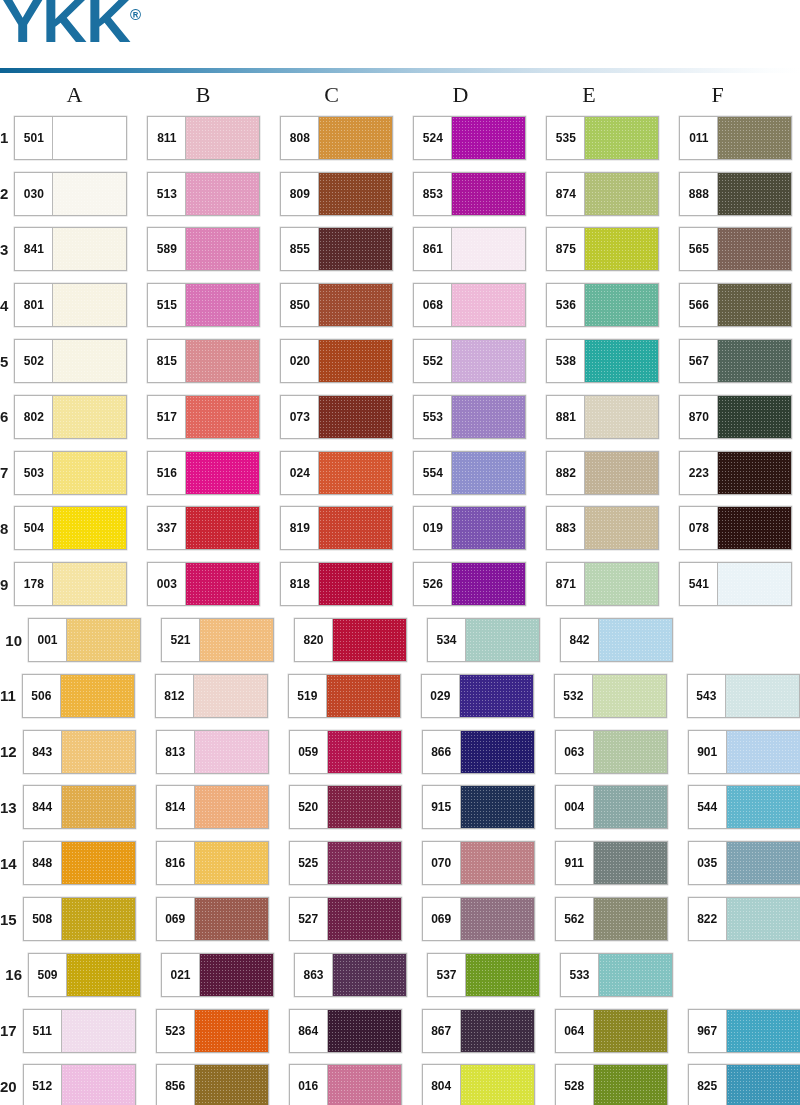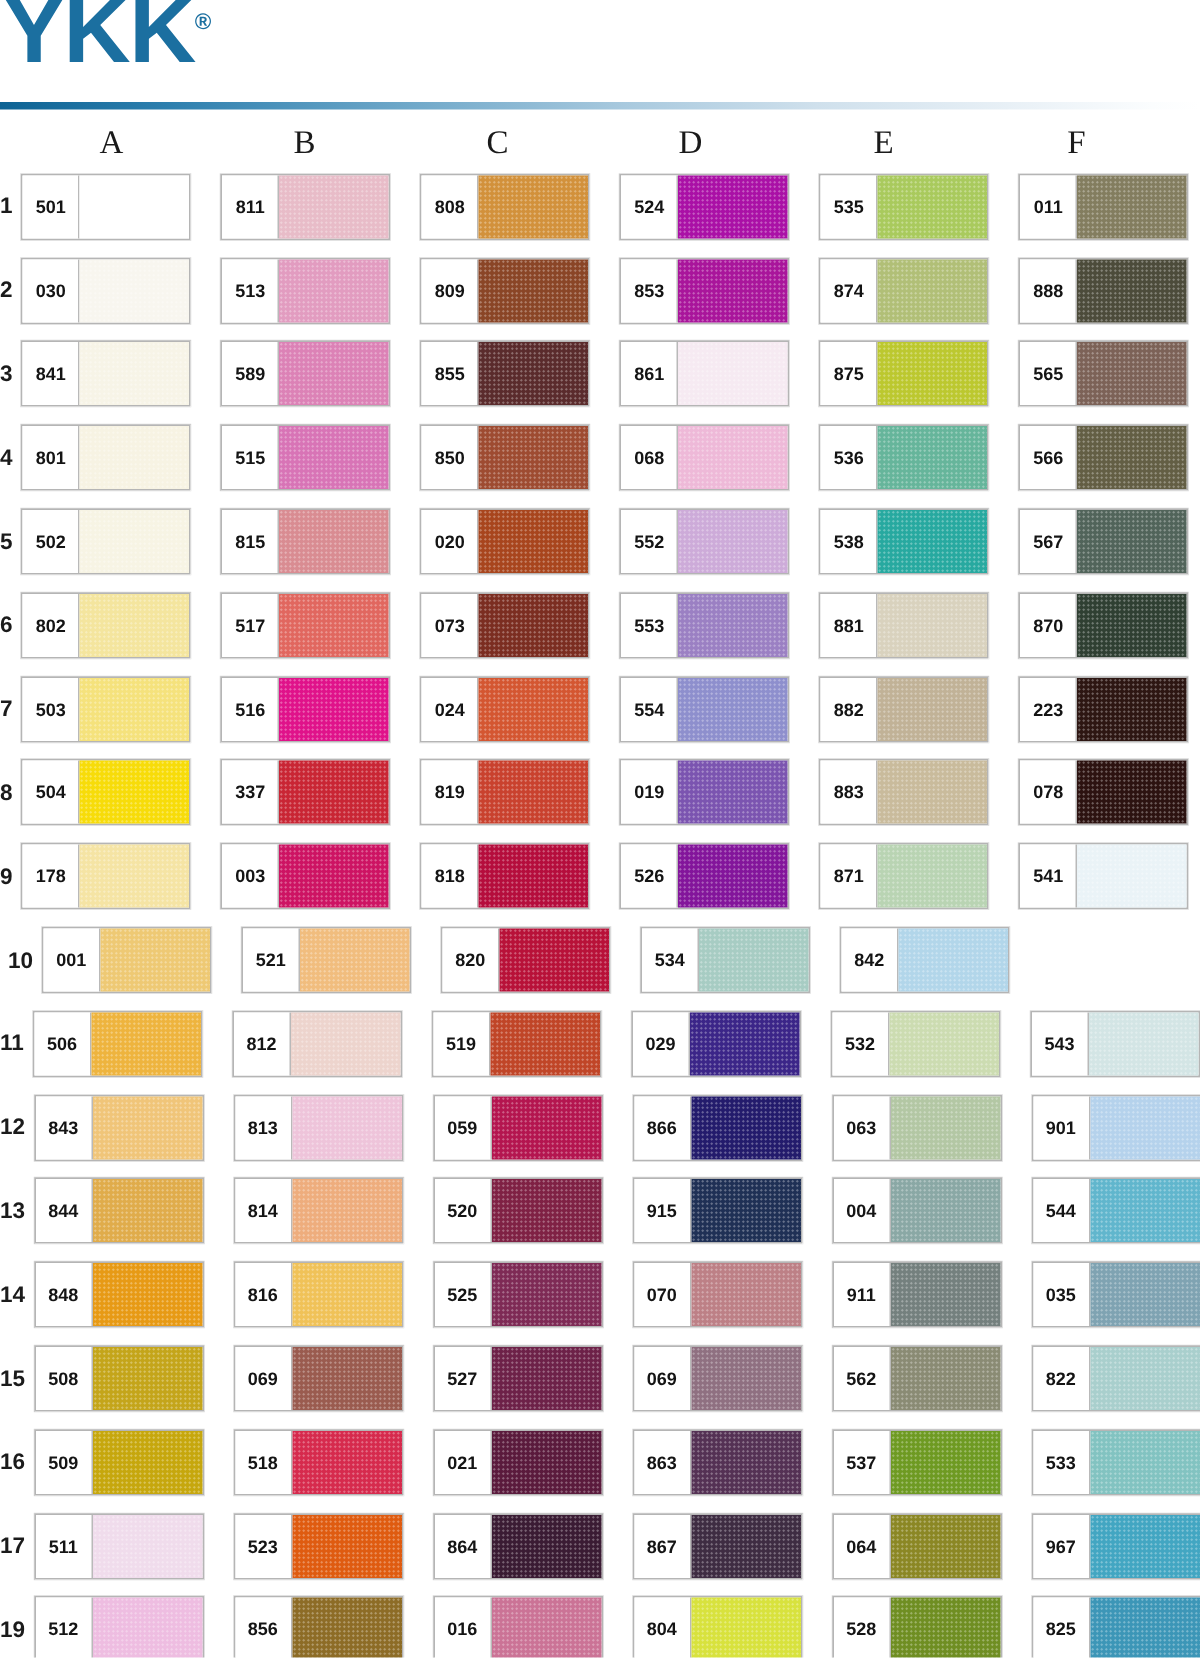--- a/index.html
+++ b/index.html
@@ -768,26 +768,20 @@
         <div class="row-num">16</div>
         <div class="cells">
           <div class="cell">
             <div class="swatch-box">
               <div class="code">509</div>
               <div class="swatch" style="background-color: rgb(198, 167, 13);"></div>
             </div>
           </div>
           <div class="cell">
             <div class="swatch-box">
-              <div class="code">518</div>
-              <div class="swatch" style="background-color: rgb(214, 42, 77);"></div>
-            </div>
-          </div>
-          <div class="cell">
-            <div class="swatch-box">
               <div class="code">021</div>
               <div class="swatch" style="background-color: rgb(90, 26, 60);"></div>
             </div>
           </div>
           <div class="cell">
             <div class="swatch-box">
               <div class="code">863</div>
               <div class="swatch" style="background-color: rgb(84, 49, 84);"></div>
             </div>
           </div>
@@ -840,21 +834,21 @@
           </div>
           <div class="cell">
             <div class="swatch-box">
               <div class="code">967</div>
               <div class="swatch" style="background-color: rgb(66, 166, 194);"></div>
             </div>
           </div>
         </div>
       </div>
       <div class="grid-row">
-        <div class="row-num">19</div>
+        <div class="row-num">20</div>
         <div class="cells">
           <div class="cell">
             <div class="swatch-box">
               <div class="code">512</div>
               <div class="swatch" style="background-color: rgb(238, 189, 225);"></div>
             </div>
           </div>
           <div class="cell">
             <div class="swatch-box">
               <div class="code">856</div>

